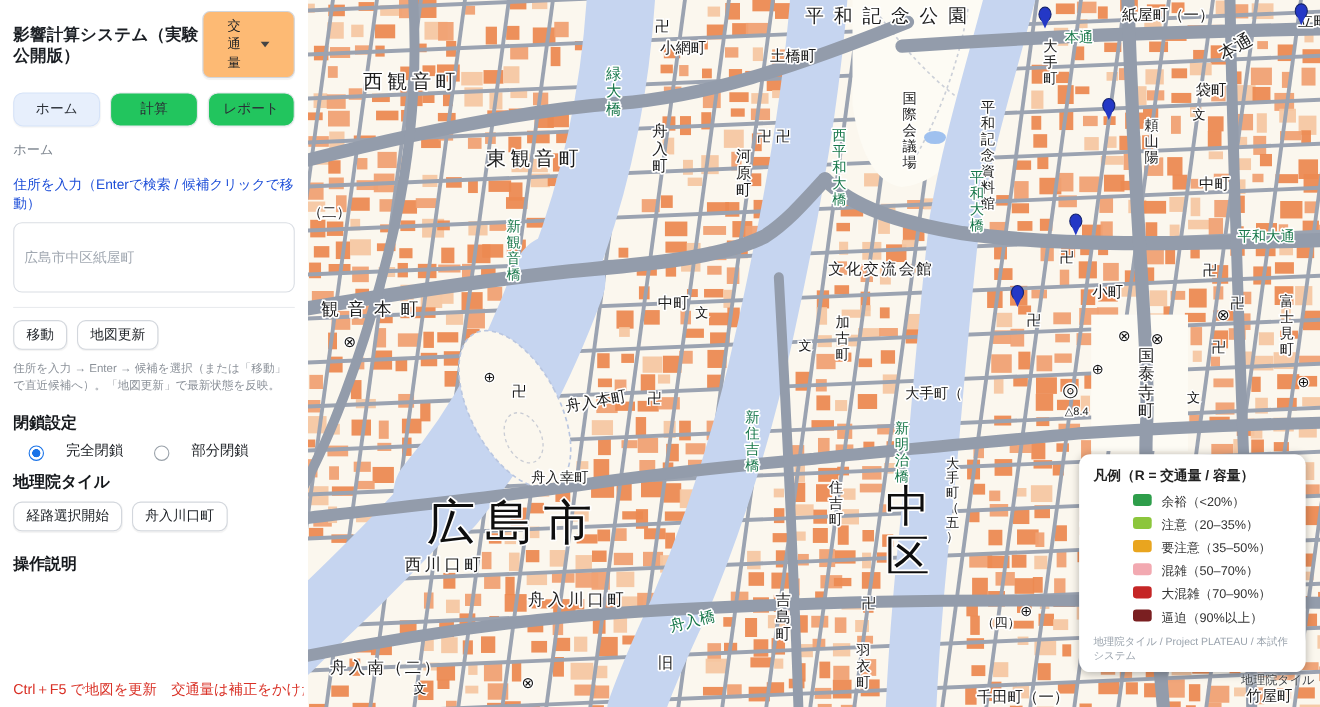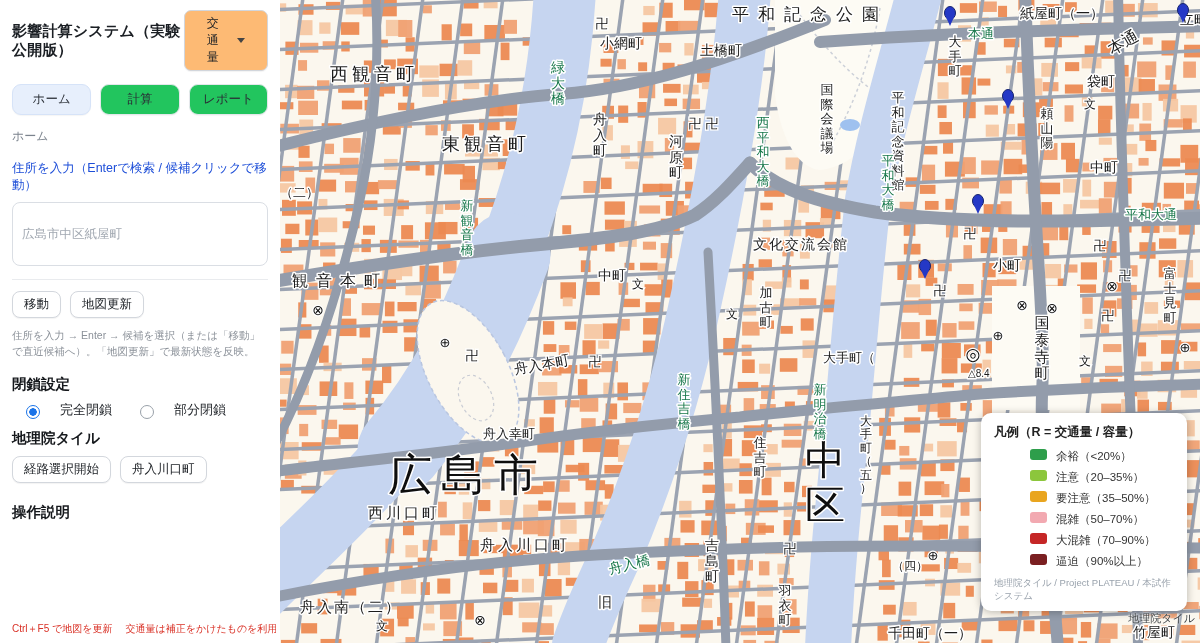--- a/index.html
+++ b/index.html
@@ -26,21 +26,21 @@
   .divider{border-top:1px solid #e9ebee;margin:13px 0 11px;}
   .btn{display:inline-block;padding:4px 11px;border:1px solid #d3d7dd;border-radius:8px;background:#fff;
        font-size:12.5px;color:#1b1f24;box-shadow:0 1px 1px rgba(0,0,0,.05);cursor:pointer;white-space:nowrap;}
   .btn-row{display:flex;gap:9px;}
   .help{color:#8b9199;font-size:10.5px;line-height:1.55;margin-top:9px;}
   .sec{font-size:14.5px;font-weight:bold;color:#15181c;margin:15px 0 8px;}
   .radio-row{display:flex;gap:28px;margin:7px 0 3px;padding-left:14px;font-size:13px;align-items:center;}
   .radio{display:flex;gap:20px;align-items:flex-end;cursor:pointer;}
   .rdot{width:14px;height:14px;border-radius:50%;border:1.5px solid #99a1a9;box-sizing:border-box;background:#fff;}
   .rdot.on{border-color:#1a73e8;background:radial-gradient(circle,#1a73e8 0 3.5px,#fff 4px);}
-  .footer-note{position:absolute;bottom:7px;left:12px;right:4px;color:#d93025;font-size:10px;
+  .footer-note{position:absolute;bottom:7px;left:12px;right:4px;color:#d93025;font-size:13px;
                white-space:nowrap;display:flex;gap:13px;overflow:hidden;}
   
   .map{flex:1;position:relative;height:643px;background:#fbf7ee;}
   svg{display:block;}
   .mr{stroke:#9ba3b1;stroke-width:3.5;}
   .ar{stroke:#939cab;fill:none;stroke-linecap:round;}
   .rv{stroke:#c6d5f0;fill:none;stroke-linecap:round;}
   .t{font-family:"Liberation Sans","DejaVu Sans",sans-serif;paint-order:stroke;stroke:#fff;
      stroke-width:3px;stroke-linejoin:round;fill:#1c1c1c;}
   .t.bridge{fill:#17774a;}

